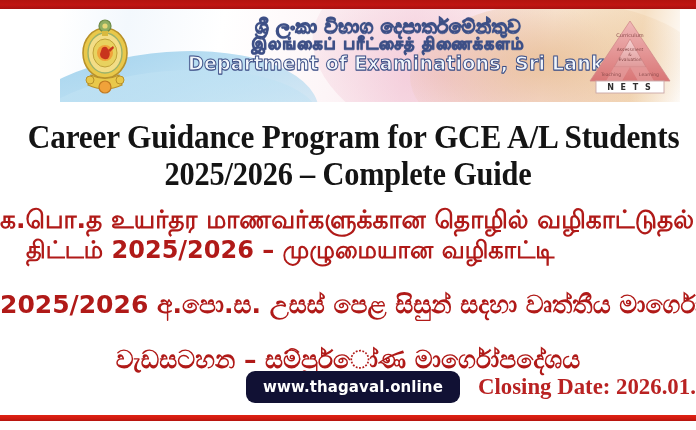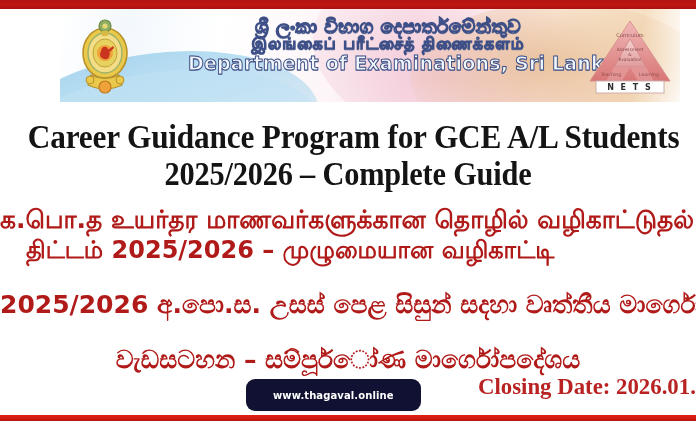--- a/index.html
+++ b/index.html
@@ -186,31 +186,31 @@
     line-height: 1.22;
     color: #b01a18;
   }
   .headline-si .l1 { display: block; white-space: nowrap; }
   .headline-si .l2 { display: block; white-space: nowrap; margin-top: 24px; }
 
   
   .site-badge {
     position: absolute;
     left: 246px;
-    top: 379px;
+    top: 371px;
     height: 32px;
-    padding: 0 27px;
+    padding: 0 17px;
     display: flex;
     align-items: center;
     background: #111134;
     border-radius: 9px;
     color: #ffffff;
     font-family: "DejaVu Sans", sans-serif;
     font-weight: bold;
-    font-size: 10px;
+    font-size: 15px;
     letter-spacing: .1px;
     white-space: nowrap;
   }
 
   .closing-date {
     position: absolute;
     left: 478px;
     top: 373px;
     font-family: "Liberation Serif", serif;
     font-weight: bold;

